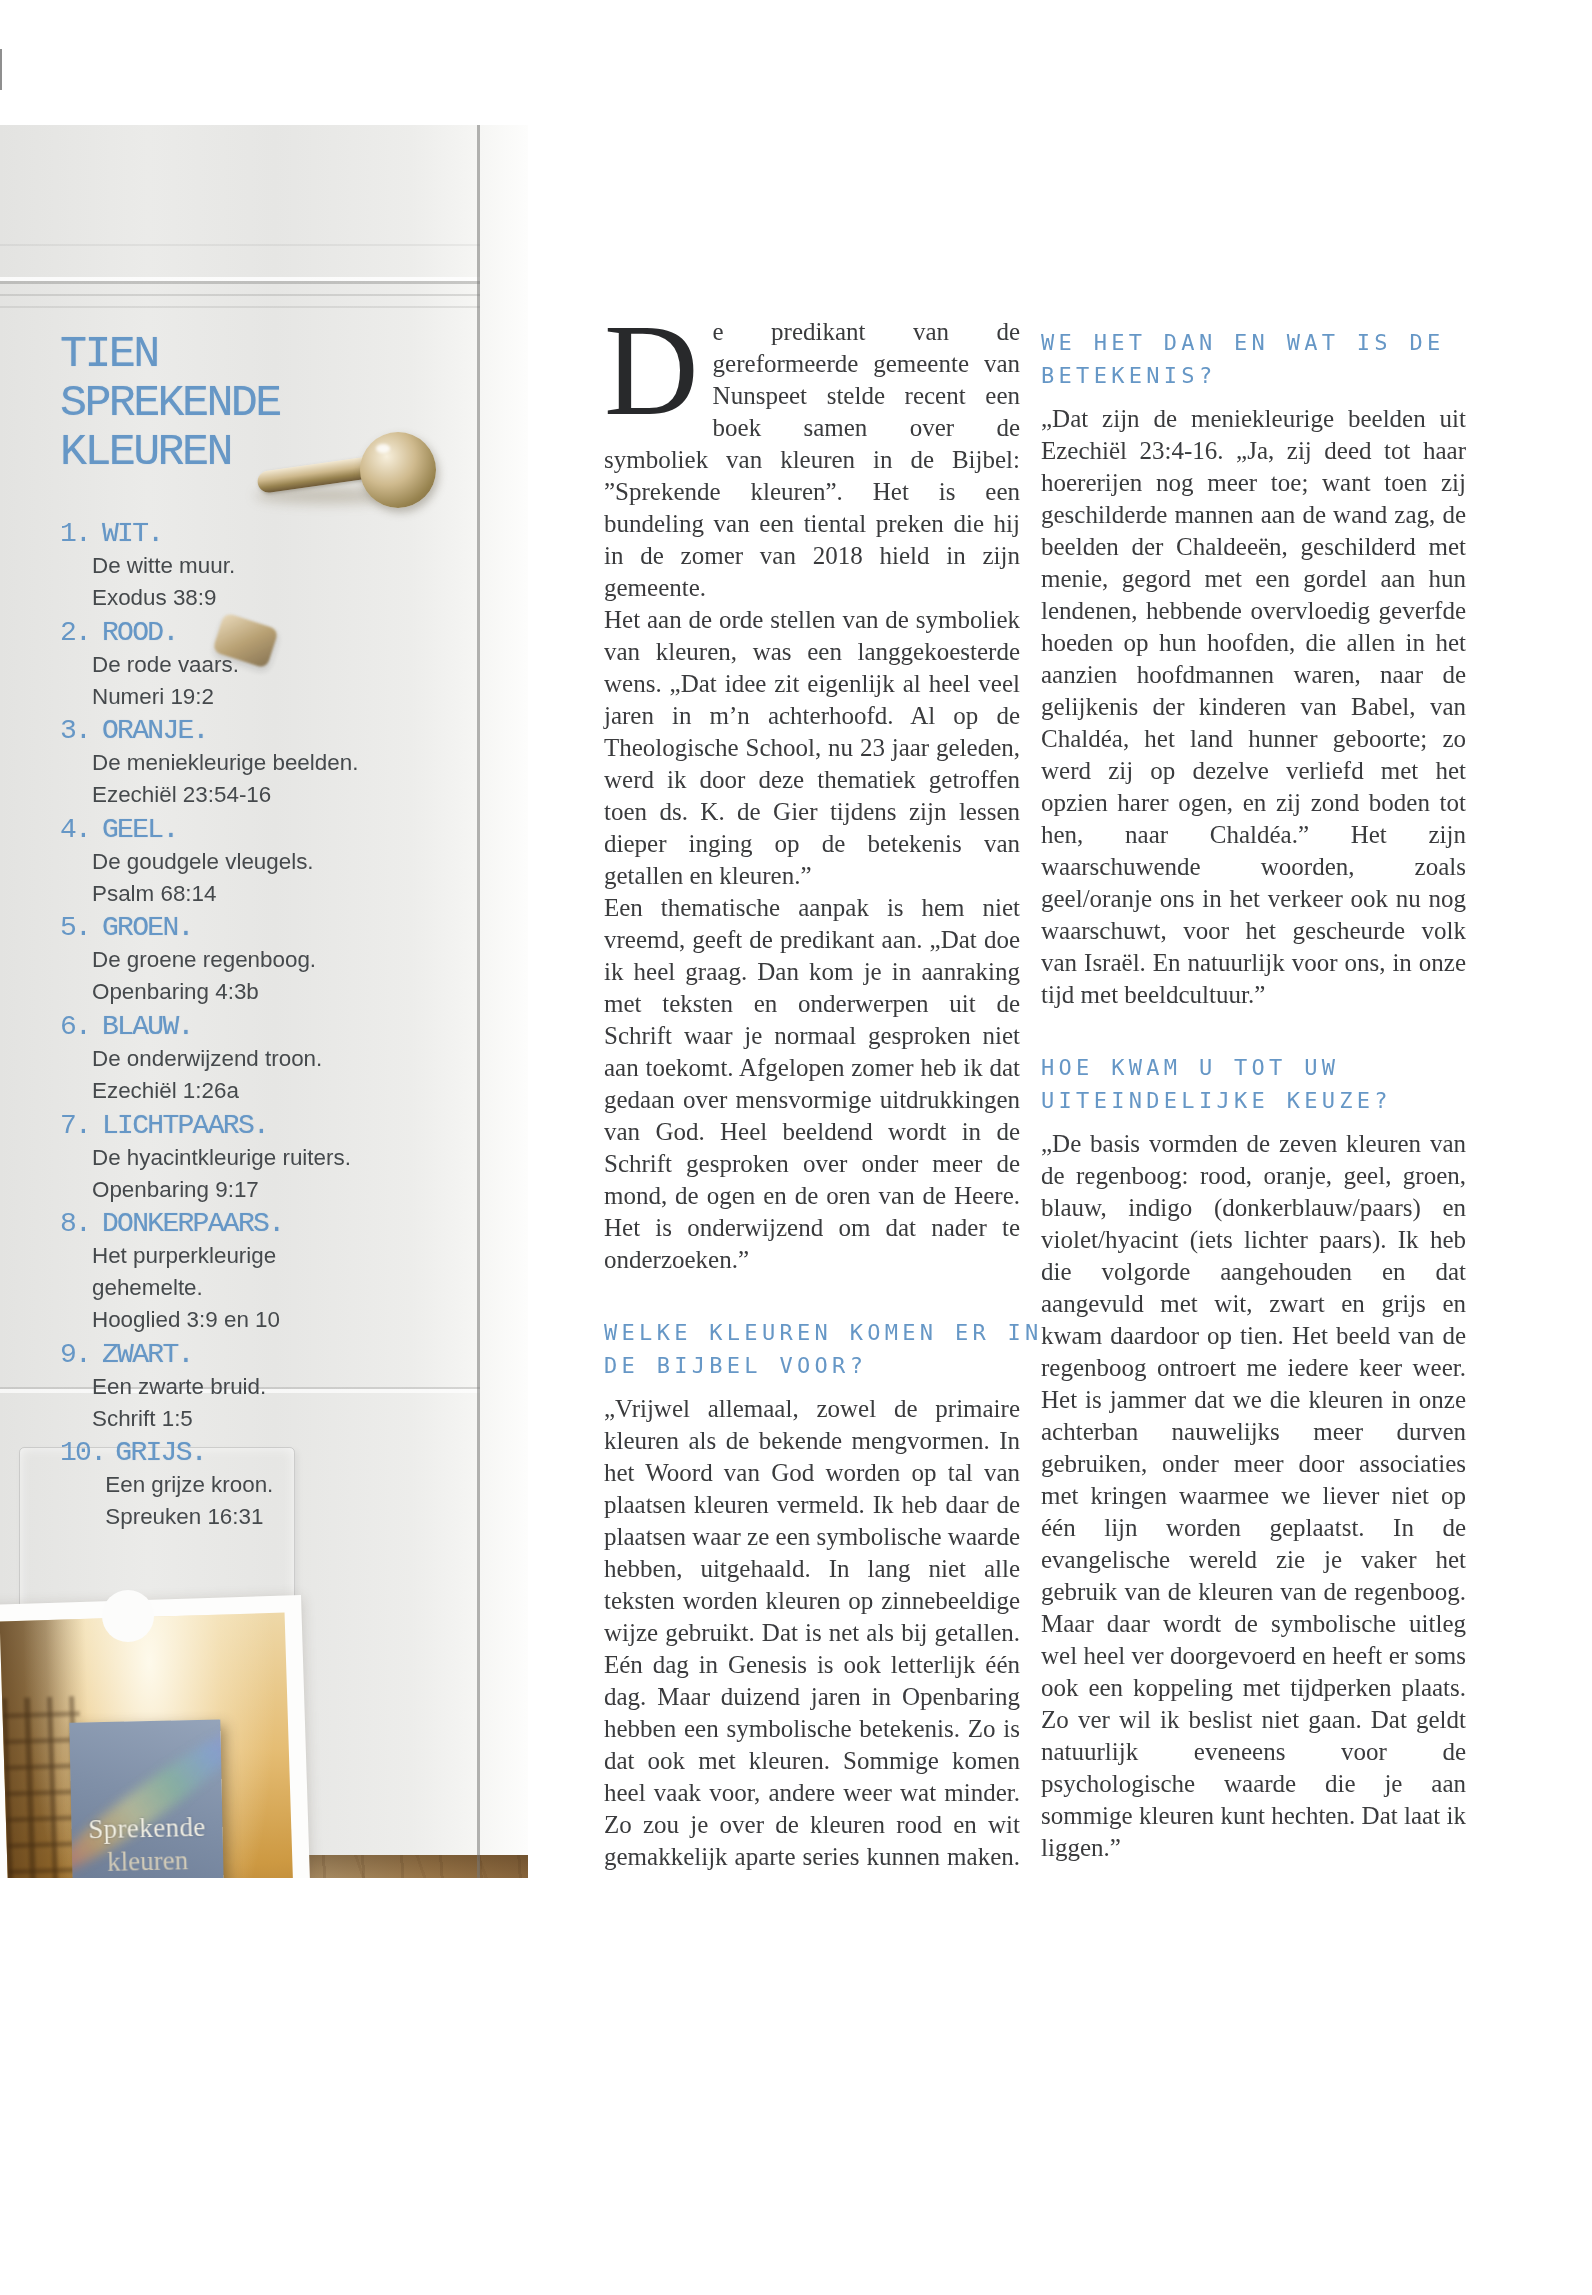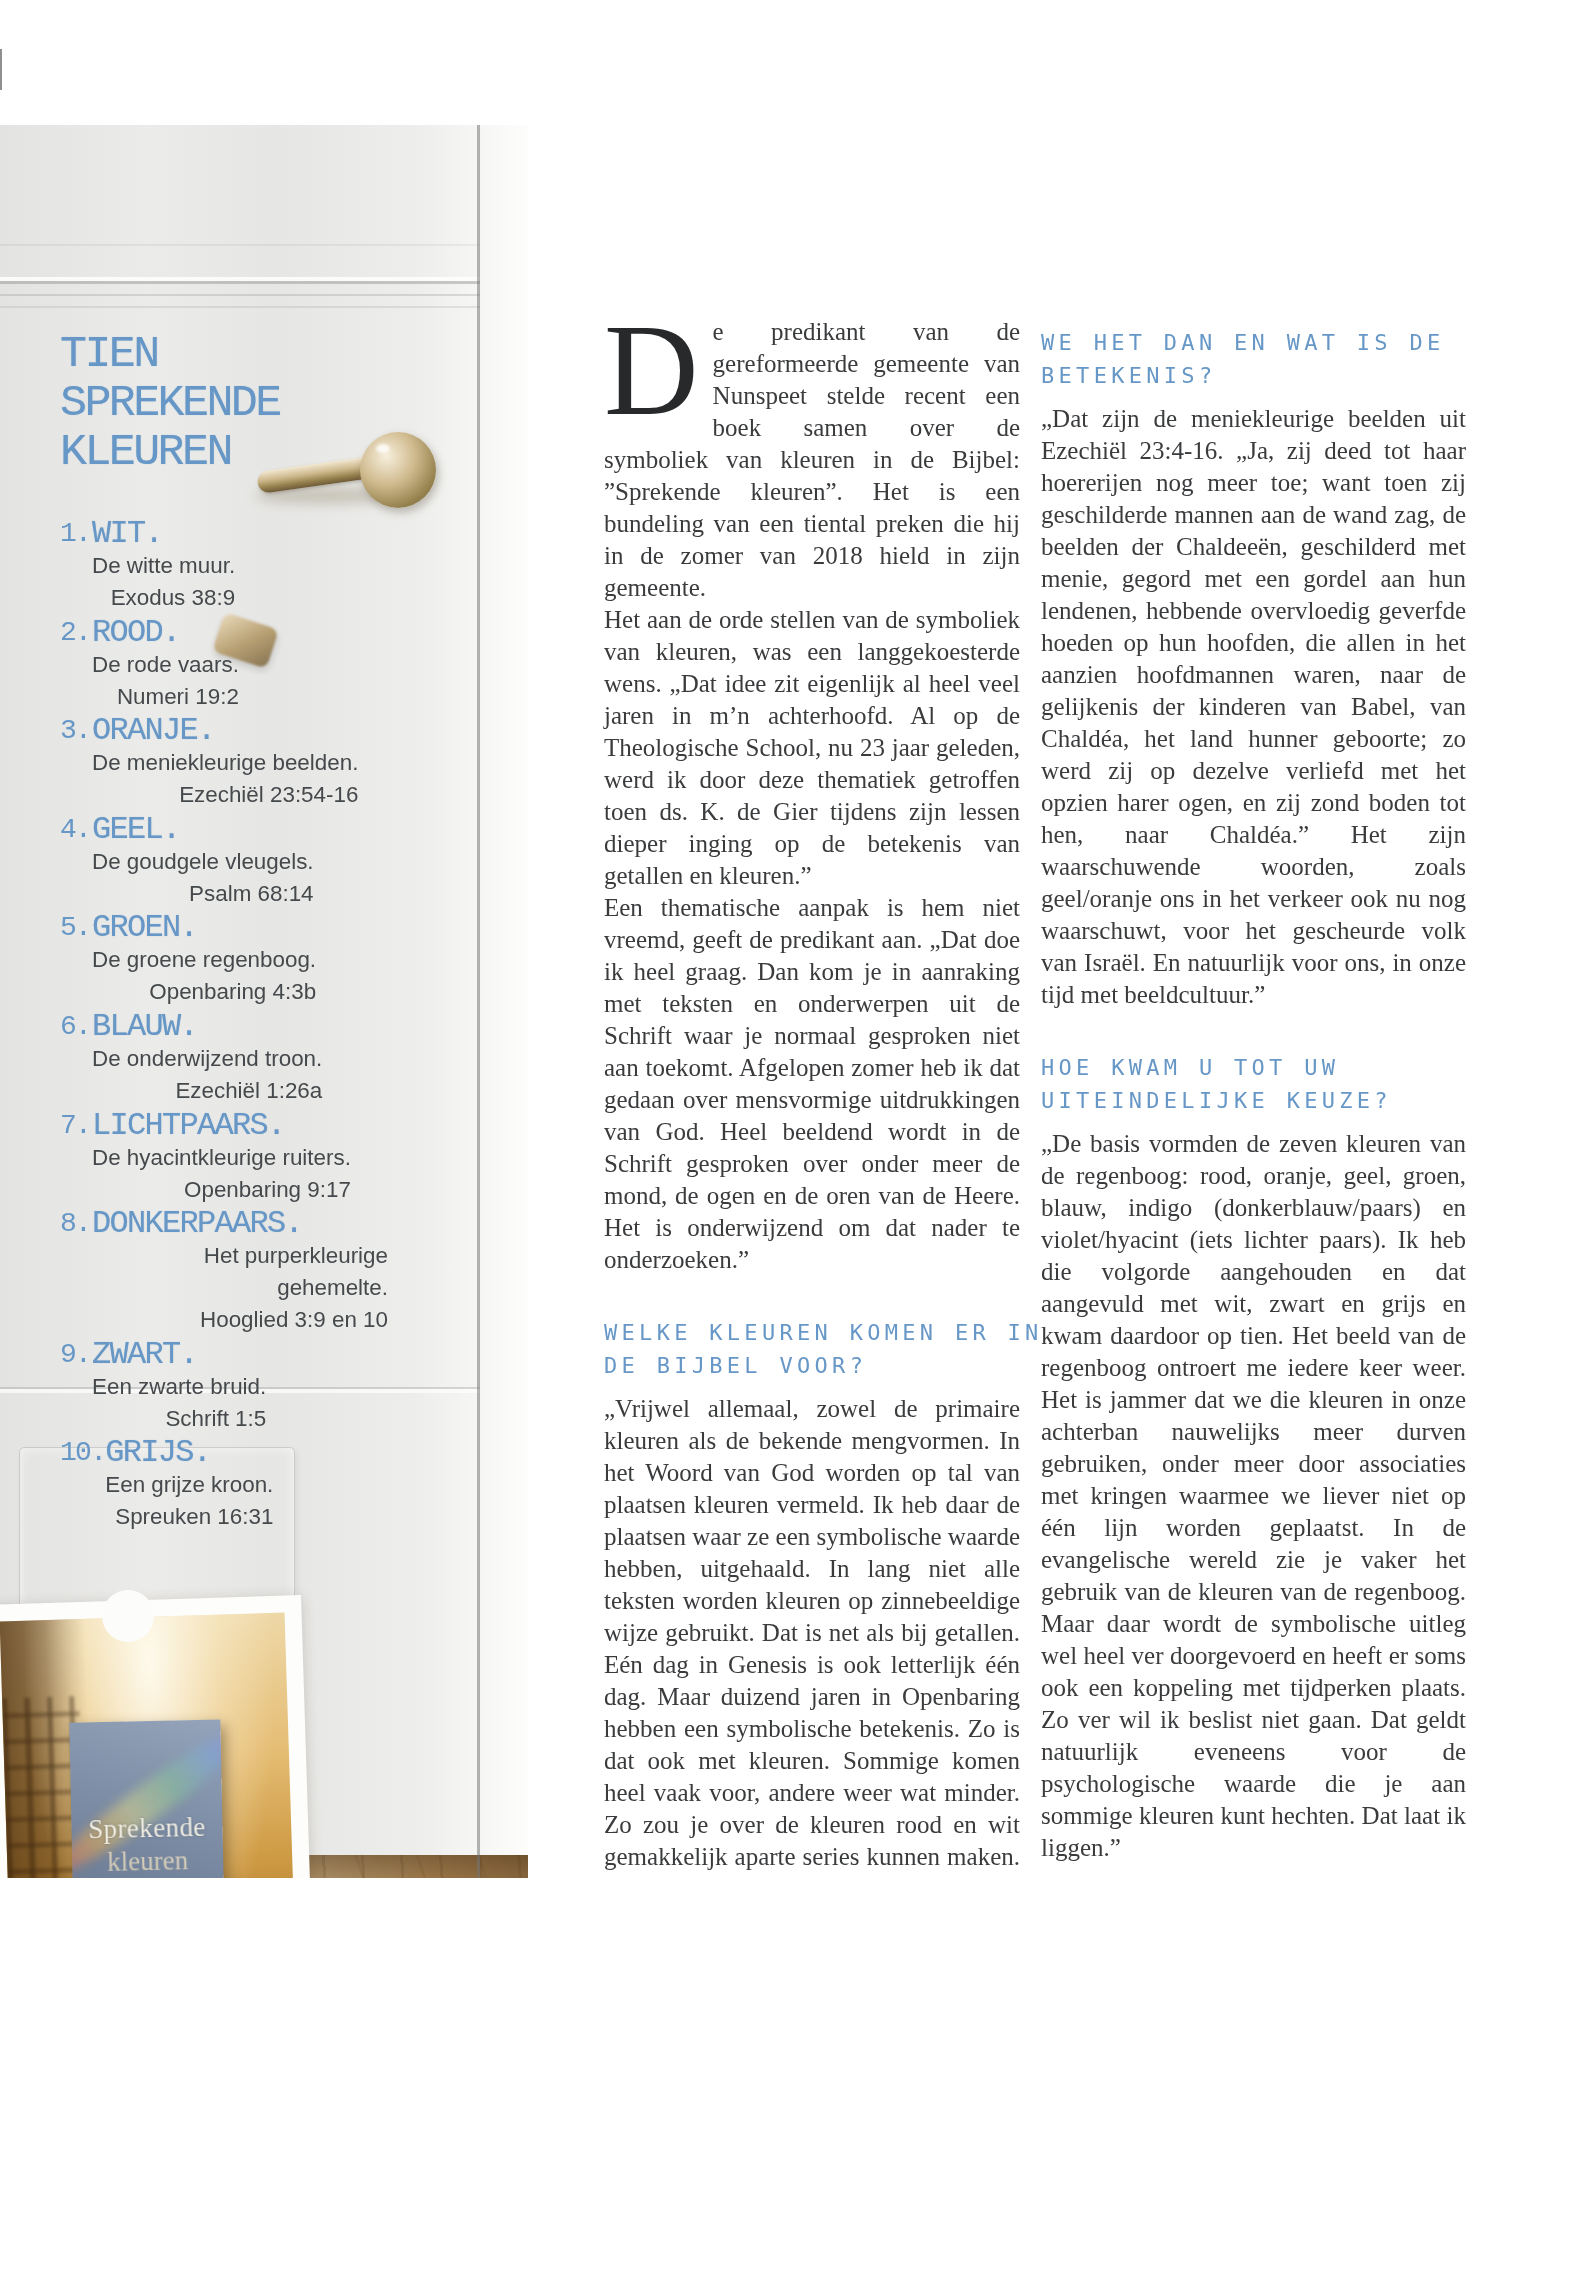--- a/index.html
+++ b/index.html
@@ -89,24 +89,24 @@
         background:#fcfcfb;z-index:5;}
 
   
   .sidebar{position:absolute;left:60px;top:330px;width:311px;z-index:6;}
   .side-title{font-family:"Liberation Mono",monospace;font-size:45px;line-height:49px;
         letter-spacing:-2.6px;color:var(--accent-blue,#6697c6);text-shadow:0 0 0.9px rgba(102,151,198,0.55);}
   .color-list{position:absolute;left:60px;top:518px;width:328px;z-index:6;}
   .color-item{display:flex;margin-bottom:2.6px;}
   .item-num{flex:0 0 32px;font-family:"Liberation Mono",monospace;font-size:28px;line-height:32px;
         letter-spacing:-1.7px;color:var(--accent-blue,#6697c6);}
-  .item-label{font-family:"Liberation Mono",monospace;font-size:32px;line-height:32px;
-        letter-spacing:-1.7px;color:var(--accent-blue,#6697c6);text-shadow:0 0 0.9px rgba(102,151,198,0.5);}
+  .item-label{font-family:"Liberation Mono",monospace;font-size:28px;line-height:32px;
+        letter-spacing:-1.7px;color:var(--accent-blue,#6697c6);text-shadow:0 0 0.9px rgba(102,151,198,0.5);margin-left:10px;}
   .item-desc,.item-ref{font-family:"Liberation Sans",sans-serif;font-size:22.4px;line-height:32px;
-        color:var(--sidebar-text,#45494c);text-align:right;}
+        color:var(--sidebar-text,#45494c);}
 
   
   .col{position:absolute;color:var(--body-text,#3a3b3d);font-size:25px;line-height:32px;
         text-align:justify;}
   .col p{margin:0;}
   .col1{left:604px;top:316px;width:416px;}
   .col2{left:1041px;top:326px;width:425px;}
   .dropcap{float:left;font-family:"Liberation Serif",serif;font-size:131px;line-height:98px;
         padding:5.2px 14px 0 0;color:#28292b;}
   .subhead{font-family:"DejaVu Sans Mono",monospace;font-weight:normal;font-size:22px;line-height:33px;

